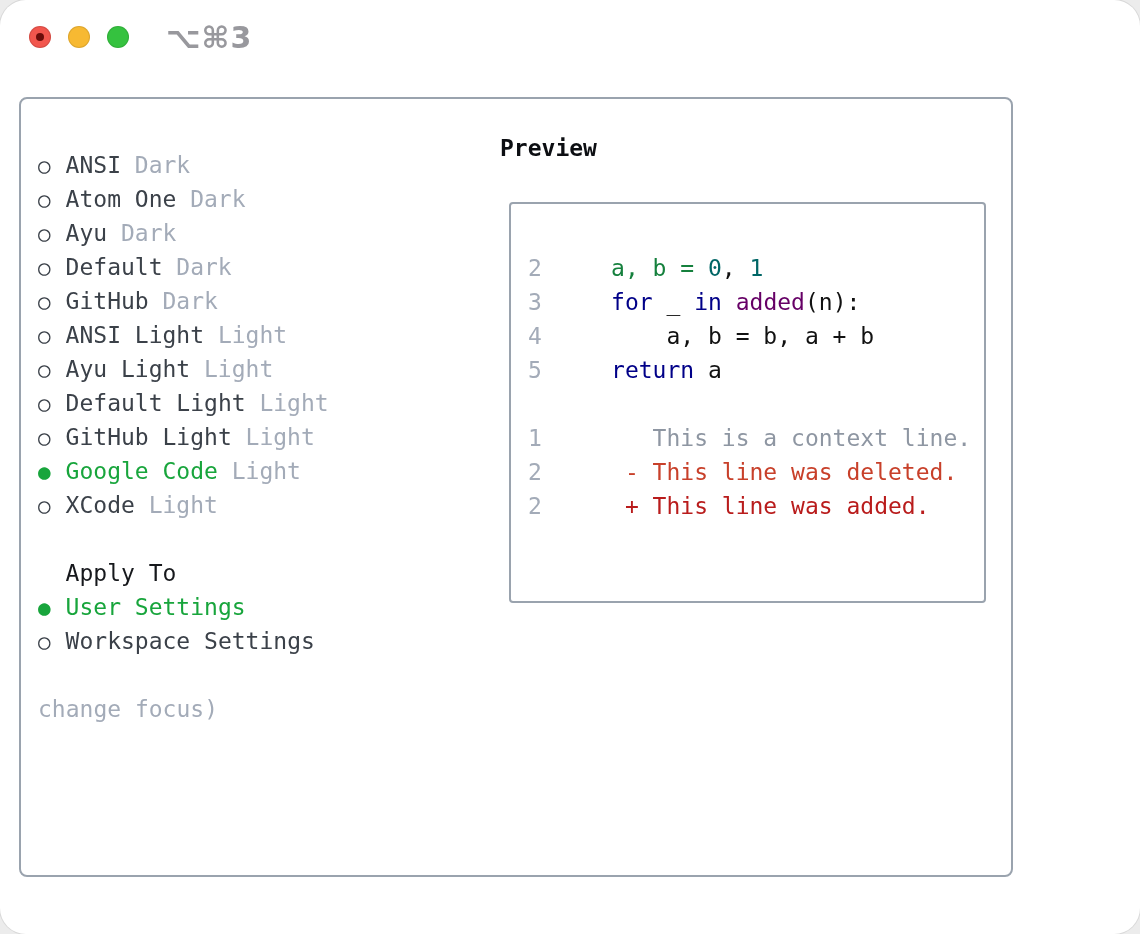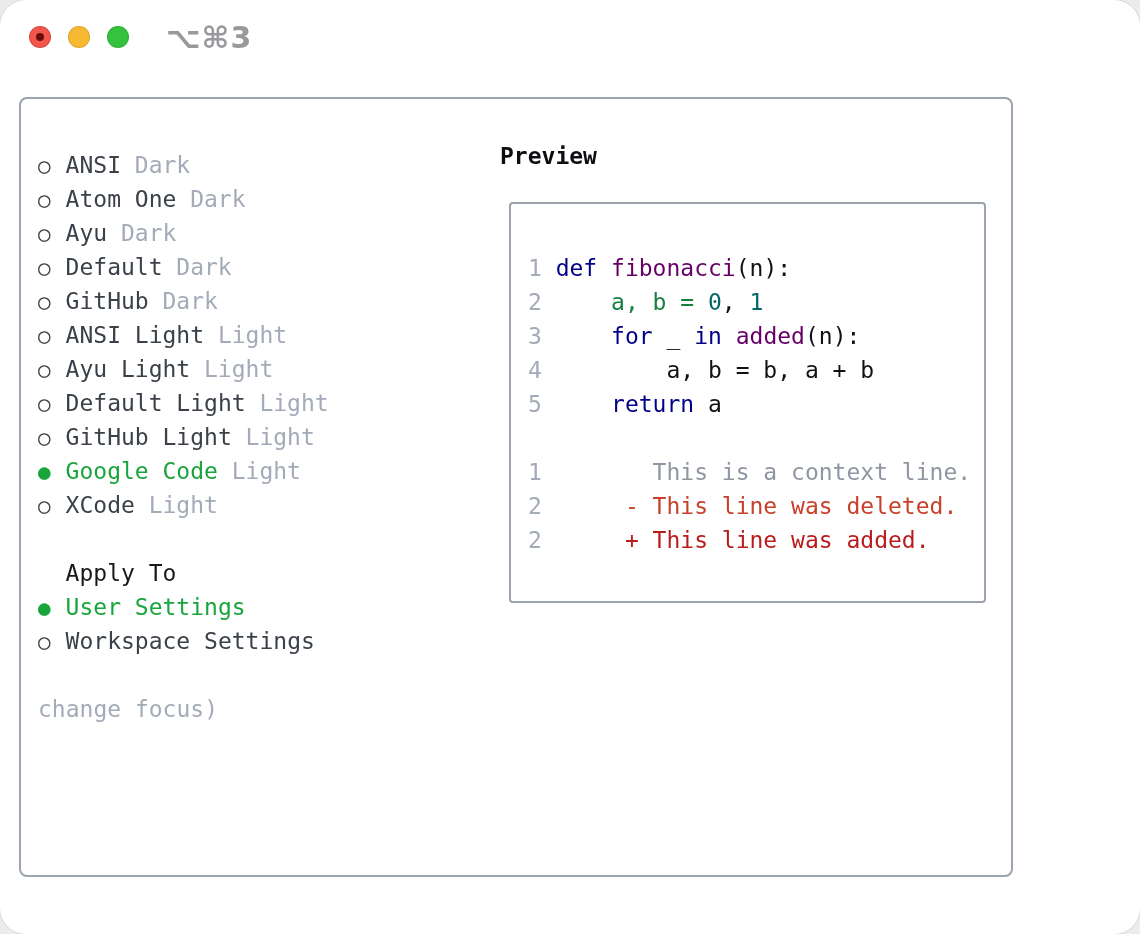--- a/index.html
+++ b/index.html
@@ -33,21 +33,21 @@
   .hdr-prefix { display:inline-block; width:27.6px; font-weight:bold; color:#0c0e12; }
   .bullet { display:inline-block; width:27.6px; font-size:21px; color:#3b4149; }
   .bullet.sel { color:#18a53c; }
   .tname { color:#3b4149; }
   .tname.sel { color:#18a53c; }
   .ttag { color:#a3abb8; margin-left:13.8px; }
   .spacer { height:34px; }
   .apply-hdr { color:#16181c; padding-left:27.6px; }
   .hint { color:#a3abb8; }
   
-  .preview-header { position:absolute; left:479px; top:40px; font-size:23px; line-height:34px; font-weight:bold; color:#0c0e12; }
+  .preview-header { position:absolute; left:479px; top:32px; font-size:23px; line-height:34px; font-weight:bold; color:#0c0e12; }
   .preview-pane {
     position:absolute; left:488px; top:103px; width:477px; height:401px;
     border:2px solid #9aa3ae; border-radius:4px; background:#ffffff;
   }
   .preview-lines { position:absolute; left:17px; top:47px; font-size:23px; line-height:34px; }
   .pline { height:34px; white-space:pre; }
   .ln { display:inline-block; width:13.8px; color:#a3abb8; }
 </style>
 </head>
 <body>
@@ -88,21 +88,20 @@
       <div class="spacer"></div>
       <div class="hint">
         <div class="row">change focus)</div>
       </div>
     </div>
 
     <div class="preview-header">Preview</div>
 
     <div class="preview-pane">
       <div class="preview-lines" id="preview-lines">
-          <div class="pline"><span class="ln">1</span> <span style="color: rgb(0, 0, 136);">def</span><span style="color: rgb(17, 17, 17);"> </span><span style="color: rgb(102, 0, 102);">fibonacci</span><span style="color: rgb(17, 17, 17);">(n):</span></div>
           <div class="pline"><span class="ln">2</span> <span style="color: #15803d;">    a, b = </span><span style="color: rgb(0, 102, 102);">0</span><span style="color: rgb(17, 17, 17);">, </span><span style="color: rgb(0, 102, 102);">1</span></div>
           <div class="pline"><span class="ln">3</span> <span style="color: rgb(17, 17, 17);">    </span><span style="color: rgb(0, 0, 136);">for</span><span style="color: rgb(17, 17, 17);"> _ </span><span style="color: rgb(0, 0, 136);">in</span><span style="color: rgb(17, 17, 17);"> </span><span style="color: rgb(102, 0, 102);">added</span><span style="color: rgb(17, 17, 17);">(n):</span></div>
           <div class="pline"><span class="ln">4</span> <span style="color: rgb(17, 17, 17);">        a, b = b, a + b</span></div>
           <div class="pline"><span class="ln">5</span> <span style="color: rgb(17, 17, 17);">    </span><span style="color: rgb(0, 0, 136);">return</span><span style="color: rgb(17, 17, 17);"> a</span></div>
           <div class="pline"><span class="ln"></span></div>
           <div class="pline"><span class="ln">1</span> <span style="color: rgb(142, 150, 162);">       This is a context line.</span></div>
           <div class="pline"><span class="ln">2</span> <span style="color: rgb(200, 64, 42);">     - This line was deleted.</span></div>
           <div class="pline"><span class="ln">2</span> <span style="color: #b91c1c;">     + This line was added.</span></div>
         </div>
     </div>

